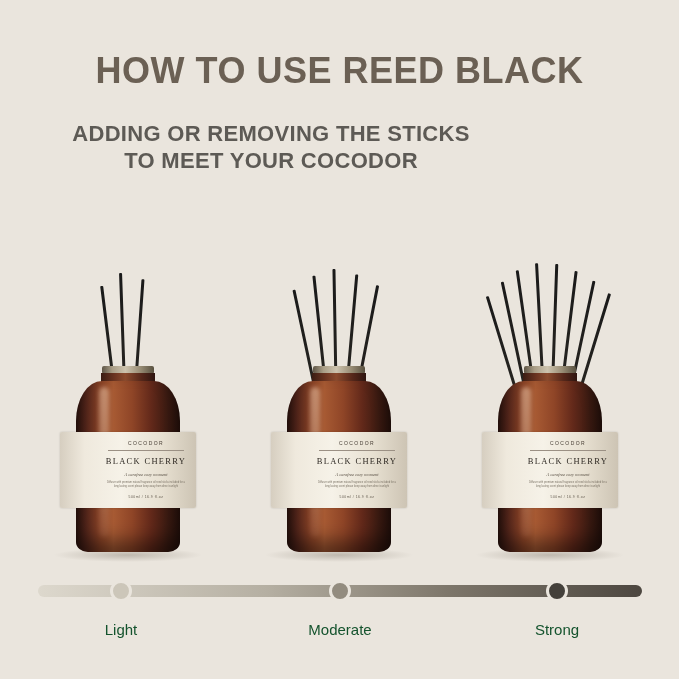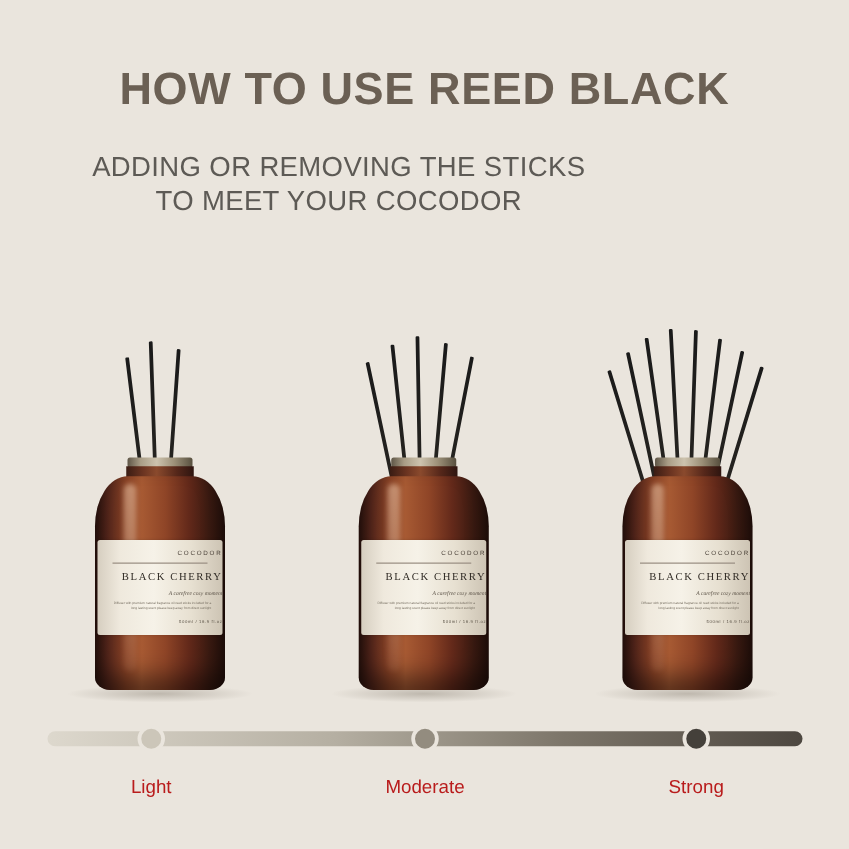--- a/index.html
+++ b/index.html
@@ -25,20 +25,21 @@
     color:#6b6054;
     font-family:"Liberation Sans", sans-serif;
   }
   .subtitle{
     position:absolute;top:120px;left:0;width:542px;
     text-align:center;
     font-size:22px;
     line-height:27px;
     color:#5d5a55;
     letter-spacing:0.3px;
+    font-weight:bold;
   }
   .subtitle span{display:block;}
 
   
   .bottle-group{
     position:absolute;
     top:200px;
     width:200px;
     height:360px;
   }
@@ -118,22 +119,23 @@
     filter:blur(2px);
   }
   .label{
     position:absolute;
     left:50%;transform:translateX(-50%);
     top:92px;
     width:100px;height:76px;
     background:linear-gradient(to right,#d6cec0 0%,#efe9dd 18%,#f6f2e8 45%,#e7e0d1 75%,#cdc4b4 100%);
     border-radius:2px;
     box-shadow:0 0 2px rgba(0,0,0,.2);
-    text-align:right;
+    text-align:center;
     overflow:hidden;
+    padding-left:36px;
   }
   .label-brand{
     margin-top:8px;
     font-size:5px;
     letter-spacing:1.4px;
     color:#4a4138;
   }
   .label-rule{
     width:76px;height:1px;
     background:#9b9084;
@@ -193,21 +195,21 @@
   #knob-0{left:110px;background:#ccc6b9;}
   #knob-1{left:329px;background:#938c7f;}
   #knob-2{left:546px;background:#44403a;}
 
   .slider-label{
     position:absolute;
     top:621px;
     width:160px;
     text-align:center;
     font-size:15px;
-    color:#b91c1c;
+    color:#14532d;
   }
   #slabel-0{left:41px;}
   #slabel-1{left:260px;}
   #slabel-2{left:477px;}
 </style>
 </head>
 <body>
 
 <div id="page">
 

